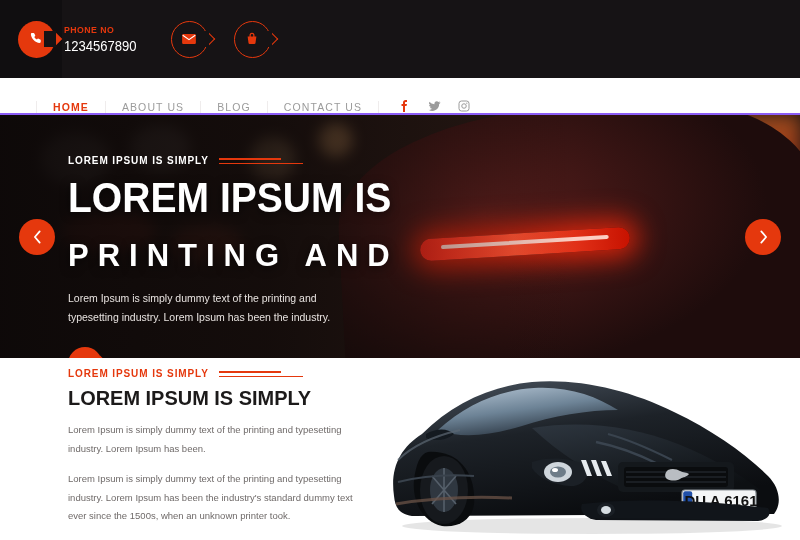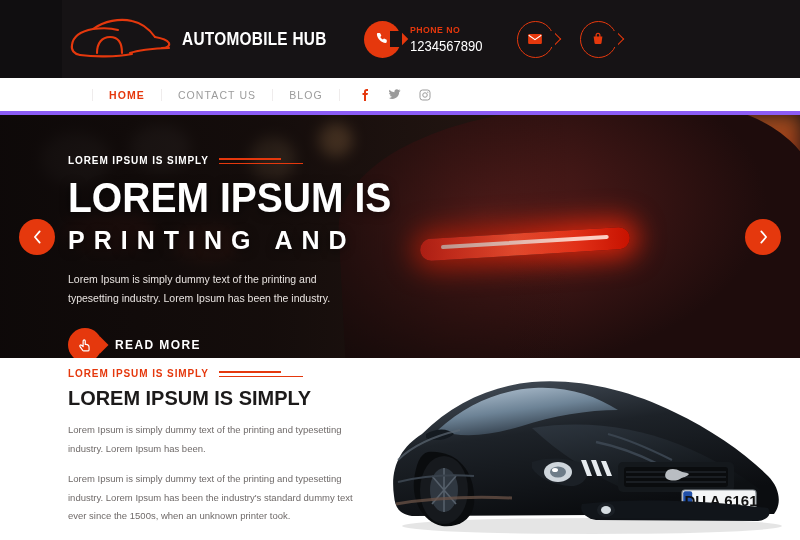--- a/index.html
+++ b/index.html
@@ -60,22 +60,22 @@
     transform:scaleX(0.92); transform-origin:left center;
   }
   .cvalue {
     color:#fff; font-size:14.5px; margin-top:3px; white-space:nowrap;
     font-family:"Liberation Sans Narrow","Liberation Sans",sans-serif;
     transform:scaleX(0.9); transform-origin:left center;
   }
 
   
   .navbar {
-    height:37px; background:#fff; display:flex; align-items:center;
-    padding-left:92px; border-bottom:4px solid #8b5cf6;
+    height:37px; background:#fff; display:flex; align-items:flex-end;
+    padding-left:36px; border-bottom:2px solid #8b5cf6;
   }
   .nav-items { display:flex; align-items:stretch; }
   .nav-item {
     display:flex; align-items:center; justify-content:center; gap:4px;
     padding:0 16px; position:relative;
     font-size:10.5px; letter-spacing:1.1px; color:#9b9b9b;
     font-family:"Liberation Sans Narrow","Liberation Sans",sans-serif;
     text-transform:uppercase; white-space:nowrap; cursor:pointer;
     border-left:1px solid #efecec;
   }
@@ -131,21 +131,21 @@
   .dbl-line i { display:block; background:#E5380D; height:1.4px; }
   .dbl-line i:first-child { width:62px; }
   .dbl-line i:last-child { width:84px; }
   .hero-h1 {
     color:#fff; font-size:42px; line-height:1.0; margin-top:11px; font-weight:bold;
     font-family:"Liberation Sans Narrow","Liberation Sans",sans-serif;
     transform:scaleX(0.93); transform-origin:left center; white-space:nowrap;
     text-shadow:0 2px 10px rgba(0,0,0,0.6);
   }
   .hero-h2 {
-    color:#fff; font-size:25px; margin-top:7px; font-weight:bold; letter-spacing:9px;
+    color:#fff; font-size:31px; margin-top:19px; font-weight:bold; letter-spacing:9px;
     font-family:"Liberation Sans Narrow","Liberation Sans",sans-serif;
     white-space:nowrap; text-shadow:0 2px 10px rgba(0,0,0,0.6);
   }
   .hero-p {
     color:#e8e3e0; font-size:10.5px; line-height:1.85; margin-top:15px; max-width:290px;
   }
   .btn-row { display:flex; align-items:center; gap:13px; margin-top:19px; }
   .btn-circle { position:relative; width:34px; height:34px; flex:none; }
   .btn-circle .drop { position:absolute; inset:0; background:#E5380D; border-radius:50%; }
   .btn-circle .tail {
@@ -181,34 +181,20 @@
     position:absolute; right:6px; top:6px; width:412px; height:172px;
   }
 </style>
 </head>
 <body>
 
 <div class="page">
 
   <div class="topbar">
 
-    <div class="logo-wrap">
-      <svg class="logo-mark" viewBox="0 0 108 54">
-        <g fill="none" stroke="#E5380D" stroke-width="2.1" stroke-linecap="round">
-          <path d="M6 33 C7 24 16 19 27 17 C38 9 54 6 66 9 C76 11 84 18 89 25"></path>
-          <path d="M89 25 C95 26 101 28 103 31 C104 34 101 36 96 36"></path>
-          <path d="M6 33 C5 38 8 42 14 43"></path>
-          <path d="M14 43 C28 45 50 45 66 42"></path>
-          <path d="M31 41 C31 31 36 25 44 25 C52 25 56 31 56 41"></path>
-          <path d="M64 41 C70 39 86 36 103 36"></path>
-          <path d="M27 17 C35 16 45 16 52 18"></path>
-        </g>
-      </svg>
-      <div class="logo-text">AUTOMOBILE HUB</div>
-    </div>
 
     <div class="contact-group">
 
       <div class="contact-item">
         <div class="cbadge filled">
           <div class="drop"></div>
             <div class="tail"></div>
             <div class="tail mask"></div>
           <svg width="15" height="15" viewBox="0 0 24 24">
             <path fill="#fff" d="M6.6 2.5c.6 0 1 .3 1.3.9l1.2 2.7c.2.5.1 1-.3 1.4l-1.2 1.1c.9 1.9 2.4 3.4 4.3 4.3l1.1-1.2c.4-.4.9-.5 1.4-.3l2.7 1.2c.6.3.9.7.9 1.3v2.6c0 1-.8 1.8-1.8 1.7C8.9 17.6 2.6 11.3 2.2 3.9c0-.8.6-1.4 1.4-1.4z"></path>
@@ -246,24 +232,27 @@
 
     </div>
   </div>
 
   <div class="navbar">
     <div class="nav-items">
       <div class="nav-item active">
         <span>HOME</span>
       </div>
       <div class="nav-item">
-        <span>CONTACT US</span>
+        <span>ABOUT US</span>
       </div>
       <div class="nav-item">
         <span>BLOG</span>
+      </div>
+      <div class="nav-item">
+        <span>CONTACT US</span>
       </div>
     </div>
 
     <div class="social">
       <span>
         <svg width="12" height="12" viewBox="0 0 24 24">
             <path fill="#E5380D" d="M15 4h3V0h-3c-2.8 0-5 2.2-5 5v3H7v4h3v12h4V12h3l1-4h-4V5c0-.5.5-1 1-1z"></path>
           </svg>
       </span>
       <span>

